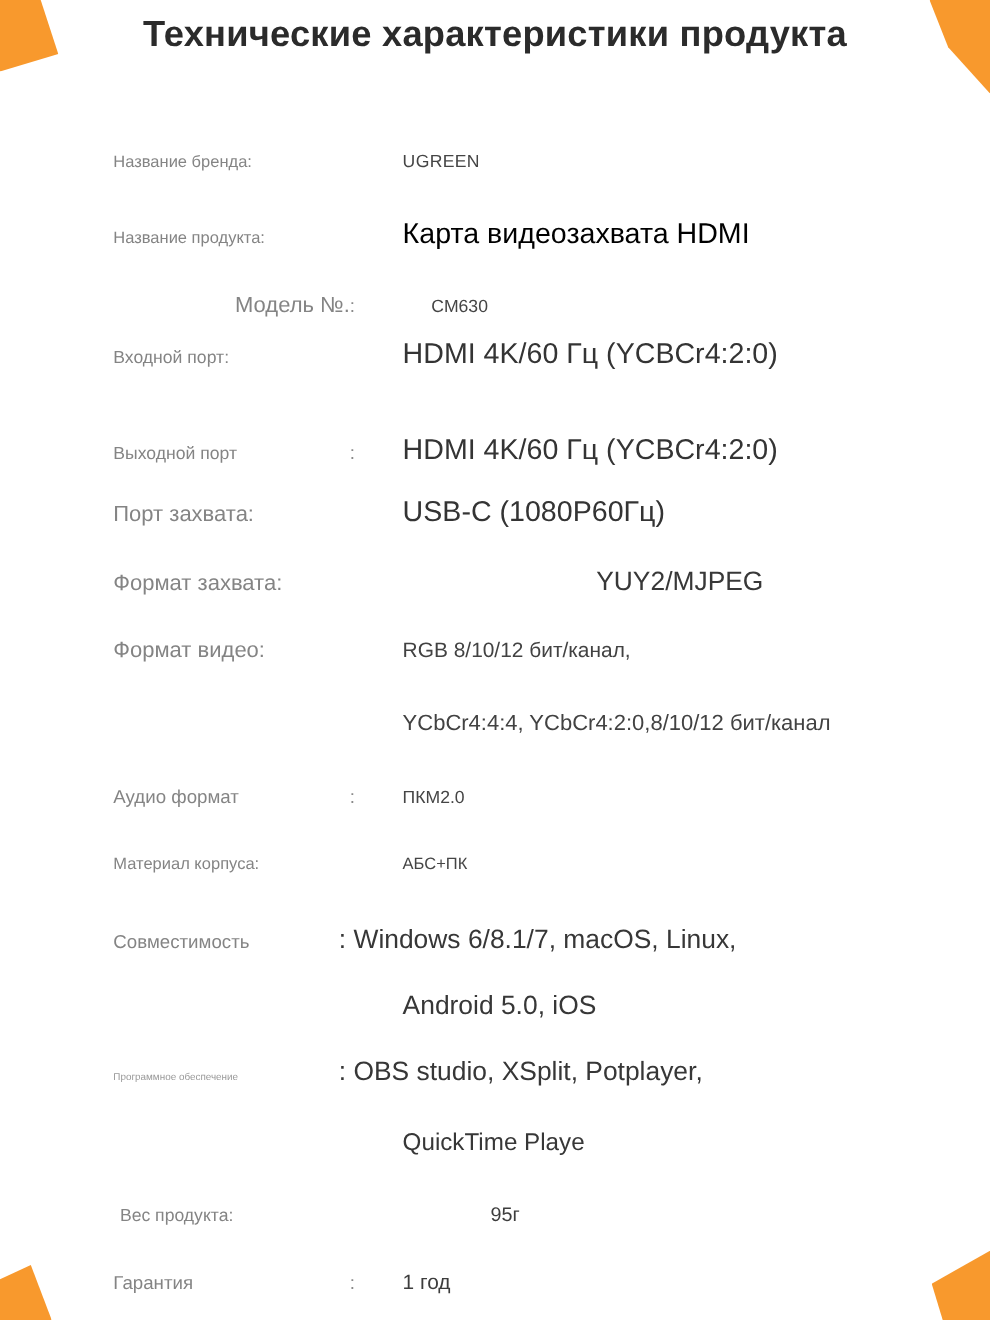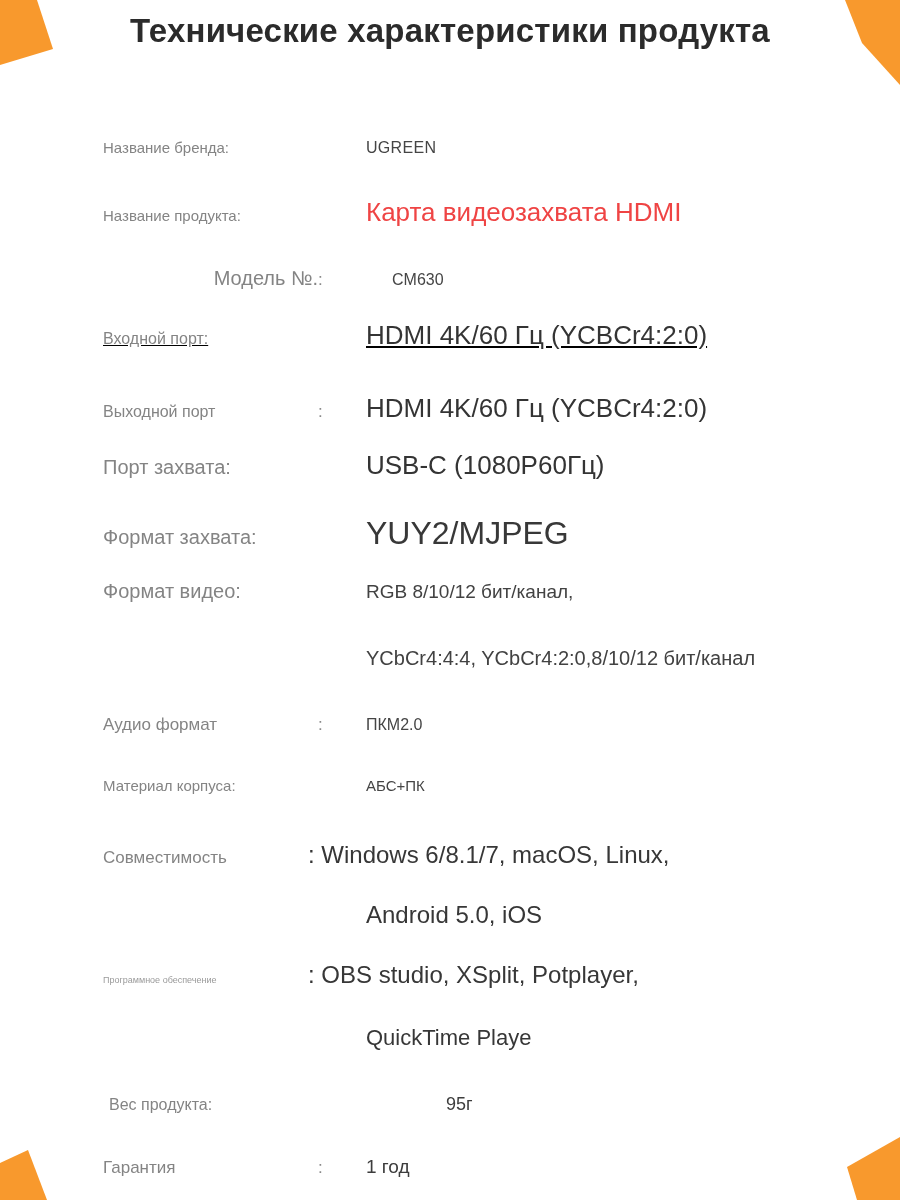--- a/index.html
+++ b/index.html
@@ -45,40 +45,40 @@
   .spec-label { color: #848484; font-size: 16px; white-space: nowrap; }
   .spec-colon { color: #8a8a8a; font-size: 17px; }
   .spec-value { color: #3a3a3a; }
   .spec-line { white-space: nowrap; }
   .spec-line.at-colon { margin-left: -58px; }
 
   
   .row-1  { top: 139px; }
   .row-2  { top: 197px; }
   .row-3  { top: 267px; }
-  .row-4  { top: 320px; text-decoration: underline; }
+  .row-4  { top: 306px; }
   .row-5  { top: 393px; }
   .row-6  { top: 450px; }
   .row-7  { top: 515px; }
   .row-8  { top: 580px; }
   .row-9  { top: 715px; }
   .row-10 { top: 777px; }
   .row-11 { top: 841px; }
   .row-12 { top: 961px; }
   .row-13 { top: 1094px; gap: 40px; }
   .row-14 { top: 1156px; }
 
   
   .row-1  .spec-label { font-size: 15px; }  .row-1  .spec-line { font-size: 16px; color: #454545; letter-spacing: 0.3px; }
-  .row-2  .spec-label { font-size: 15px; }  .row-2  .spec-line { font-size: 26px; color: #ef4444; }
+  .row-2  .spec-label { font-size: 15px; }  .row-2  .spec-line { font-size: 26px; color: #000000; }
   .row-3  .spec-label { font-size: 20px; text-align: right; }  .row-3  .spec-line { font-size: 16px; color: #454545; margin-left: 26px; }
   .row-4  .spec-label { font-size: 16px; }  .row-4  .spec-line { font-size: 26px; color: #343434; }
   .row-5  .spec-label { font-size: 16px; }  .row-5  .spec-line { font-size: 26px; color: #343434; }
   .row-6  .spec-label { font-size: 20px; }  .row-6  .spec-line { font-size: 26px; color: #343434; }
-  .row-7  .spec-label { font-size: 20px; }  .row-7  .spec-line { font-size: 32px; color: #383838; }
+  .row-7  .spec-label { font-size: 20px; }  .row-7  .spec-line { font-size: 24px; color: #383838; text-align: center; }
   .row-8  .spec-label { font-size: 20px; }  .row-8  .spec-line { font-size: 19px; color: #424242; }
   .row-8  .spec-line + .spec-line { margin-top: 44px; font-size: 20px; }
   .row-9  .spec-label { font-size: 17px; }  .row-9  .spec-line { font-size: 16px; color: #454545; }
   .row-10 .spec-label { font-size: 15px; }  .row-10 .spec-line { font-size: 15px; color: #454545; }
   .row-11 .spec-label { font-size: 17px; }  .row-11 .spec-line { font-size: 24px; color: #373737; }
   .row-11 .spec-line + .spec-line { margin-top: 32px; }
   .row-12 .spec-label { font-size: 9px; color: #9a9a9a; }
   .row-12 .spec-line { font-size: 24px; color: #373737; }
   .row-12 .spec-line + .spec-line { margin-top: 36px; font-size: 22px; }
   .row-13 .spec-label { font-size: 16px; padding-left: 6px; }

